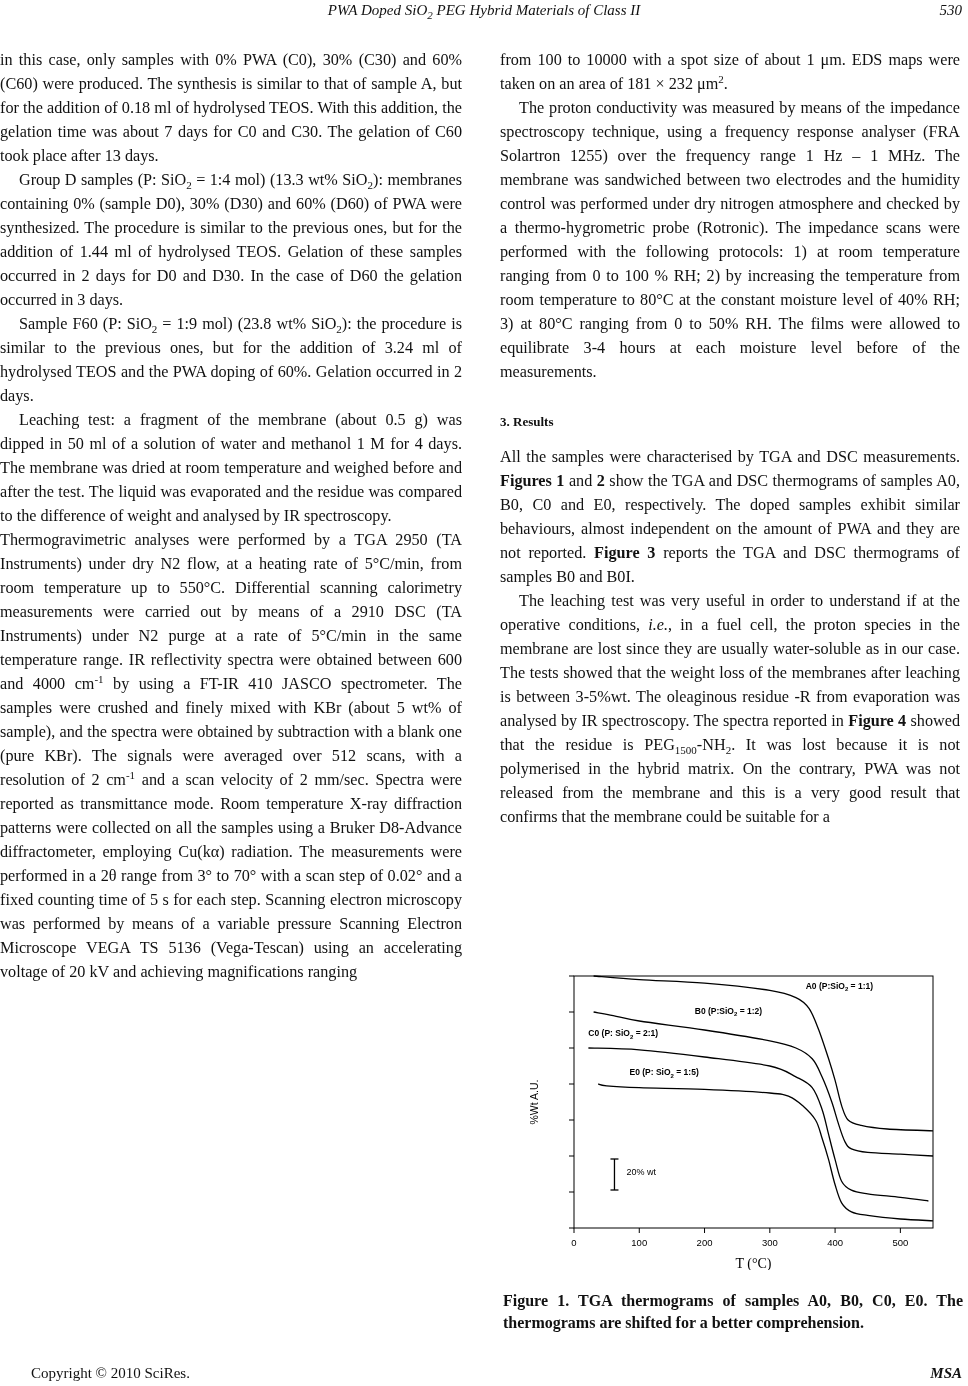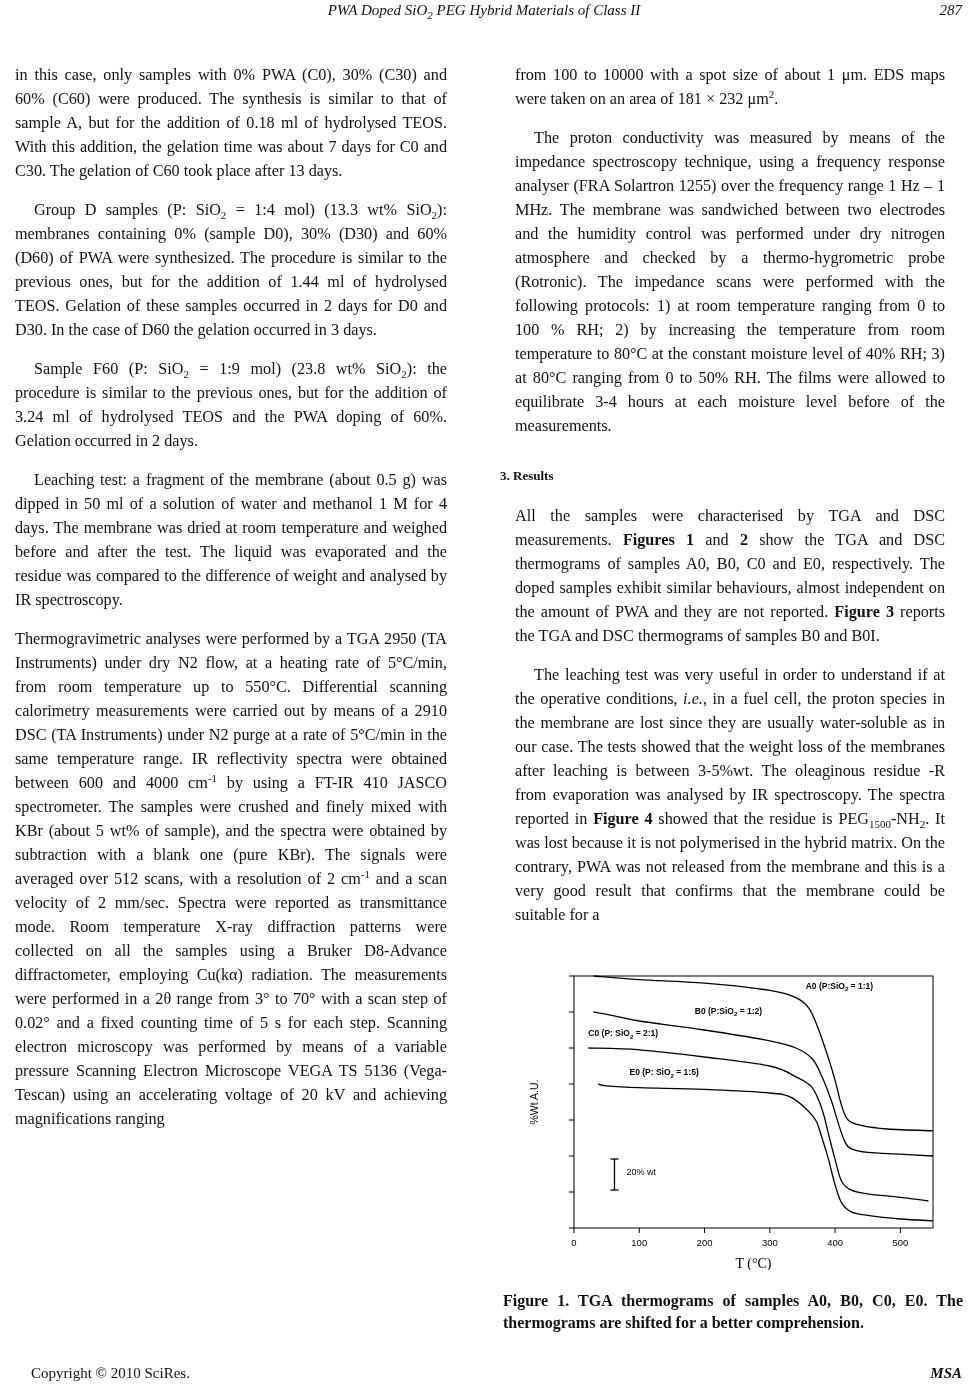--- a/index.html
+++ b/index.html
@@ -4,39 +4,39 @@
 <style>
   html, body { margin: 0; padding: 0; background: #ffffff; }
   body { width: 968px; height: 1386px; position: relative; overflow: hidden;
          font-family: "Liberation Serif", serif; color: #111; }
   .running-head { position: absolute; top: 2px; left: 0; width: 968px; height: 20px; font-size: 15px; font-style: italic; }
   .running-head .title { position: absolute; left: 0; width: 968px; text-align: center; top: 0; }
   .running-head .pageno { position: absolute; right: 6px; top: 0; }
   .col { position: absolute; top: 48px; width: 462px; font-size: 16.2px; line-height: 24px; text-align: justify; }
   .col.left { left: 0; }
   .col.right { left: 500px; width: 460px; }
-  .col p { margin: 15px; }
+  .col p { margin: 0; }
   .col p.ind { text-indent: 19px; }
   .col h2 { font-size: 13px; font-weight: bold; margin: 25px 0 10px 0; line-height: 26px; }
   sub, sup { font-size: 11px; line-height: 0; }
   .figure { position: absolute; left: 520px; top: 960px; width: 430px; height: 310px; }
   .figure svg { position: absolute; left: 0; top: 0; }
   .caption { position: absolute; left: 503px; top: 1290px; width: 460px; font-size: 16px; line-height: 22px;
              font-weight: bold; text-align: justify; }
   .footer { position: absolute; top: 1365px; left: 0; width: 968px; font-size: 15px; }
   .footer .copy { position: absolute; left: 4px; margin-left: 27px; }
   .footer .journal { position: absolute; right: 6px; font-style: italic; font-weight: bold; }
   .svg-sans { font-family: "Liberation Sans", sans-serif; }
 </style>
 </head>
 <body>
 
 <div class="running-head">
   <span class="title"><span>PWA Doped SiO</span><sub>2</sub><span> PEG Hybrid Materials of Class II</span></span>
-  <span class="pageno">287</span>
+  <span class="pageno">530</span>
 </div>
 
 <div class="col left">
   <p>in this case, only samples with 0% PWA (C0), 30% (C30) and 60% (C60) were produced. The synthesis is similar to that of sample A, but for the addition of 0.18 ml of hydrolysed TEOS. With this addition, the gelation time was about 7 days for C0 and C30. The gelation of C60 took place after 13 days.</p>
   <p class="ind"><span>Group D samples (P: SiO</span><sub>2</sub><span> = 1:4 mol) (13.3 wt% SiO</span><sub>2</sub><span>): membranes containing 0% (sample D0), 30% (D30) and 60% (D60) of PWA were synthesized. The procedure is similar to the previous ones, but for the addition of 1.44 ml of hydrolysed TEOS. Gelation of these samples occurred in 2 days for D0 and D30. In the case of D60 the gelation occurred in 3 days.</span></p>
   <p class="ind"><span>Sample F60 (P: SiO</span><sub>2</sub><span> = 1:9 mol) (23.8 wt% SiO</span><sub>2</sub><span>): the procedure is similar to the previous ones, but for the addition of 3.24 ml of hydrolysed TEOS and the PWA doping of 60%. Gelation occurred in 2 days.</span></p>
   <p class="ind">Leaching test: a fragment of the membrane (about 0.5 g) was dipped in 50 ml of a solution of water and methanol 1 M for 4 days. The membrane was dried at room temperature and weighed before and after the test. The liquid was evaporated and the residue was compared to the difference of weight and analysed by IR spectroscopy.</p>
   <p><span>Thermogravimetric analyses were performed by a TGA 2950 (TA Instruments) under dry N2 flow, at a heating rate of 5°C/min, from room temperature up to 550°C. Differential scanning calorimetry measurements were carried out by means of a 2910 DSC (TA Instruments) under N2 purge at a rate of 5°C/min in the same temperature range. IR reflectivity spectra were obtained between 600 and 4000 cm</span><sup>-1</sup><span> by using a FT-IR 410 JASCO spectrometer. The samples were crushed and finely mixed with KBr (about 5 wt% of sample), and the spectra were obtained by subtraction with a blank one (pure KBr). The signals were averaged over 512 scans, with a resolution of 2 cm</span><sup>-1</sup><span> and a scan velocity of 2 mm/sec. Spectra were reported as transmittance mode. Room temperature X-ray diffraction patterns were collected on all the samples using a Bruker D8-Advance diffractometer, employing Cu(kα) radiation. The measurements were performed in a 2θ range from 3° to 70° with a scan step of 0.02° and a fixed counting time of 5 s for each step. Scanning electron microscopy was performed by means of a variable pressure Scanning Electron Microscope VEGA TS 5136 (Vega-Tescan) using an accelerating voltage of 20 kV and achieving magnifications ranging</span></p>
 </div>
 

